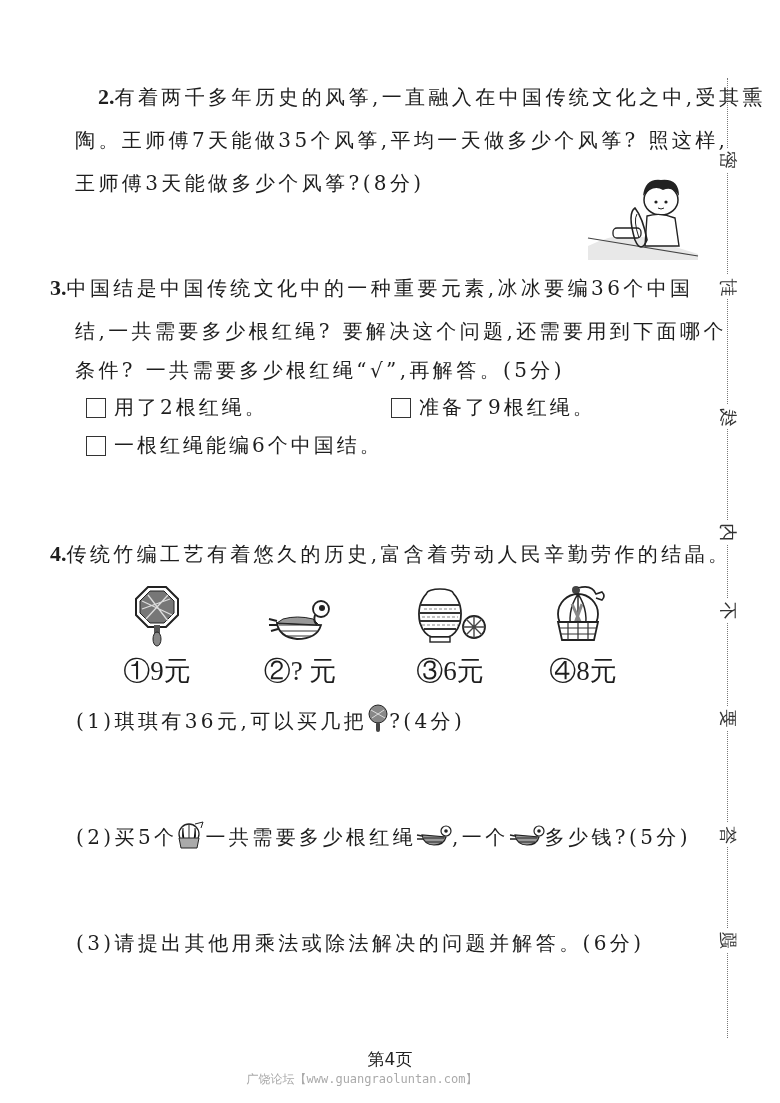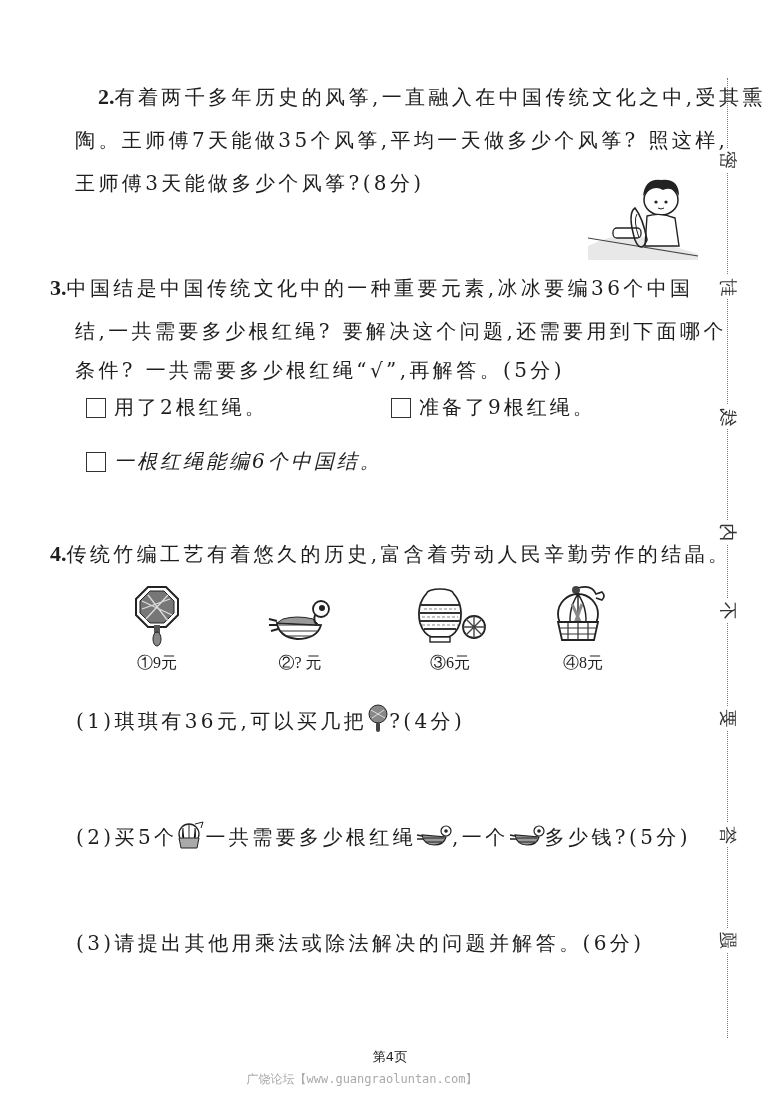--- a/index.html
+++ b/index.html
@@ -83,21 +83,21 @@
     }
 
     
     .prod {
       position: absolute;
       text-align: center;
     }
     .prod svg { display: block; margin: 0 auto; }
     .prod-label {
       font-family: "Liberation Serif", serif;
-      font-size: 16px;
+      font-size: 27px;
       margin-top: 6px;
       white-space: nowrap;
     }
 
     .inline-icon {
       display: inline-block;
       vertical-align: middle;
     }
 
     .illustration {
@@ -107,21 +107,21 @@
       width: 120px;
       height: 92px;
     }
 
     .footer-page {
       position: absolute;
       left: 0; width: 780px;
       top: 1048px;
       text-align: center;
       font-family: "DejaVu Sans", sans-serif;
-      font-size: 13px;
+      font-size: 17px;
       color: #222;
     }
     .footer-src {
       position: absolute;
       left: 0; width: 724px;
       top: 1071px;
       text-align: center;
       font-family: "DejaVu Sans Mono", monospace;
       font-size: 12px;
       color: #aaa;
@@ -176,21 +176,21 @@
     <div class="line" style="left:75px; top:357px;">条件? 一共需要多少根红绳“√”,再解答。(5分)</div>
 
     <div class="opt" style="left:76px; top:394px;">
       <span class="checkbox"></span>
       <span>用了2根红绳。</span>
     </div>
     <div class="opt" style="left:381px; top:394px;justify-content:space-between;">
       <span class="checkbox"></span>
       <span>准备了9根红绳。</span>
     </div>
-    <div class="opt" style="left:76px; top:448px;font-style:italic;">
+    <div class="opt" style="left:76px; top:432px;">
       <span class="checkbox"></span>
       <span>一根红绳能编6个中国结。</span>
     </div>
   </div>
 
   <div>
     <div class="line" style="left:50px; top:541px;">
       <span class="qnum">4.</span><span>传统竹编工艺有着悠久的历史,富含着劳动人民辛勤劳作的结晶。</span>
     </div>
 

